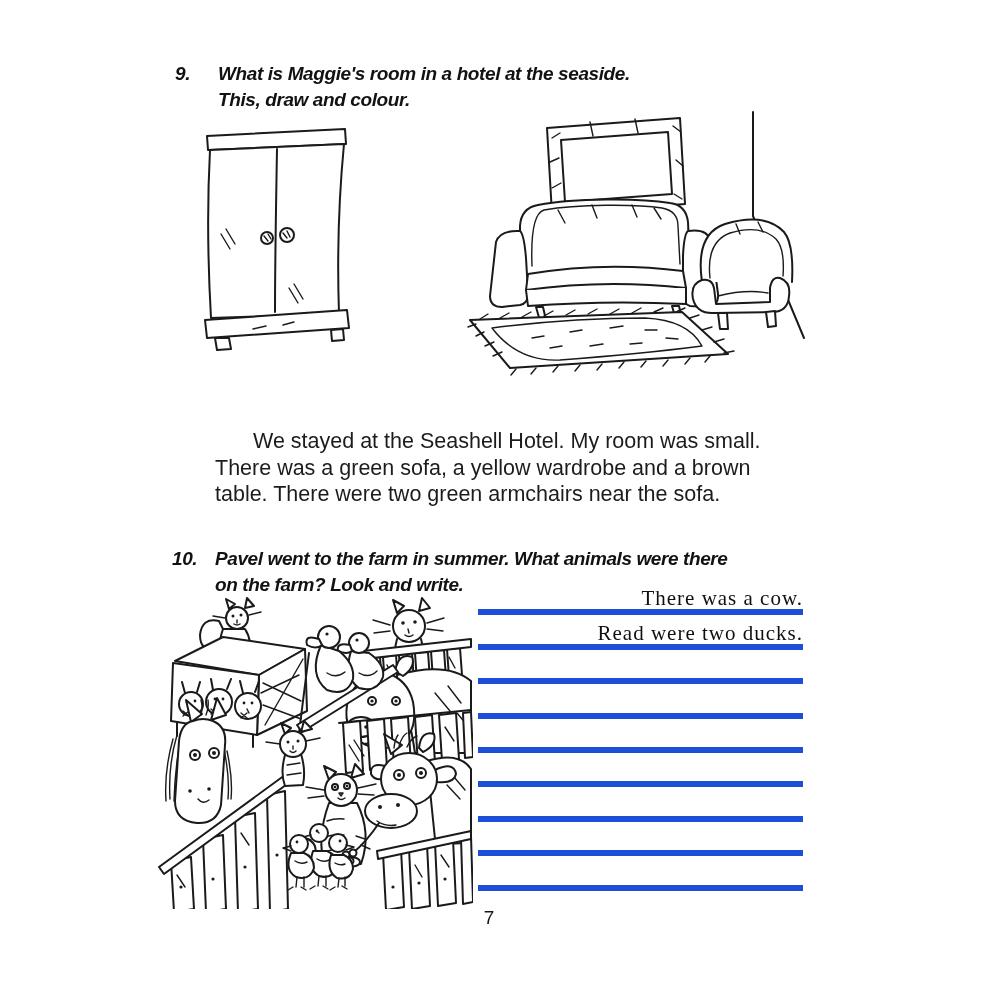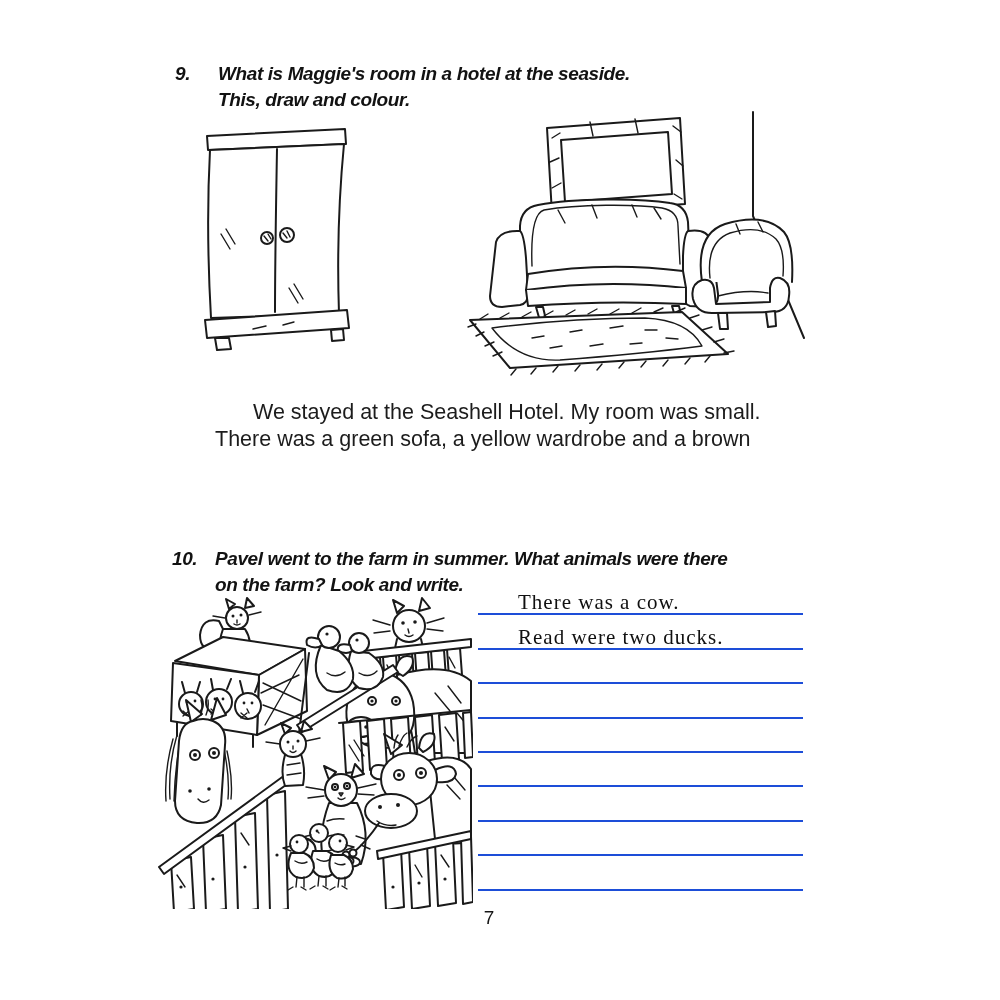--- a/index.html
+++ b/index.html
@@ -7,27 +7,27 @@
     width:1000px;height:1000px;background:#ffffff;position:relative;
     font-family:"Liberation Sans",sans-serif;color:#1a1a1a;overflow:hidden;
   }
   .abs{position:absolute;}
   
   .ex-head{display:flex;font-weight:bold;font-style:italic;font-size:19px;
     line-height:26px;letter-spacing:-0.4px;color:#121212;}
   .ex-num{width:43px;flex:0 0 43px;}
   .ex-lines div{white-space:nowrap;}
   
-  .passage{font-size:21.5px;line-height:26.6px;color:#1c1c1c;}
+  .passage{font-size:21.5px;line-height:26.6px;color:#1c1c1c;margin-top:29px;}
   .passage div{white-space:nowrap;}
   .passage .indent{padding-left:38px;}
   
   .answers{width:325px;}
-  .ans-row{height:34.4px;border-bottom:2px solid #1d4ed8;display:flex;
-    align-items:flex-end;padding:0 0 1px 40px;box-sizing:border-box;}
+  .ans-row{height:34.4px;border-bottom:6px solid #1d4ed8;display:flex;
+    align-items:flex-end;padding:0 0 1px 40px;box-sizing:border-box;justify-content:flex-end;}
   .hand{font-family:cursive;font-size:21px;letter-spacing:1px;color:#101010;
     white-space:nowrap;transform:translateY(3px);}
   .pagenum{font-size:19px;color:#151515;width:20px;text-align:center;}
   svg{display:block;}
   .ink{fill:none;stroke:#1a1a1a;stroke-width:2;stroke-linecap:round;stroke-linejoin:round;}
   .inkw{fill:#ffffff;stroke:#1a1a1a;stroke-width:2;stroke-linecap:round;stroke-linejoin:round;}
   .thin{stroke-width:1.4;}
   .dot{fill:#1a1a1a;stroke:none;}
 </style>
 </head>
@@ -92,20 +92,21 @@
     <path d="M262,174 Q250,178 253,193 Q257,208 274,207 L332,206 Q348,206 349,190 Q351,176 340,172 Q332,170 330,182 L330,196 L276,198 L274,182 Q272,172 262,174 Z"></path>
     <path class="ink thin" d="M278,190 Q306,183 328,187"></path>
     <path d="M278,207 l2,16 l8,0 l-1,-16 Z M326,206 l2,15 l8,-1 l-1,-15 Z"></path>
   </g>
 </svg>
 </div>
 
 <div class="abs passage" style="left:215px;top:399px;">
   <div class="indent">We stayed at the Seashell Hotel. My room was small.</div>
   <div>There was a green sofa, a yellow wardrobe and a brown</div>
+  <div>table. There were two green armchairs near the sofa.</div>
 </div>
 
 <div class="abs ex-head" style="left:172px;top:546px;">
   <span class="ex-num">10.</span>
   <span class="ex-lines">
     <div>Pavel went to the farm in summer. What animals were there</div>
     <div>on the farm? Look and write.</div>
   </span>
 </div>
 

